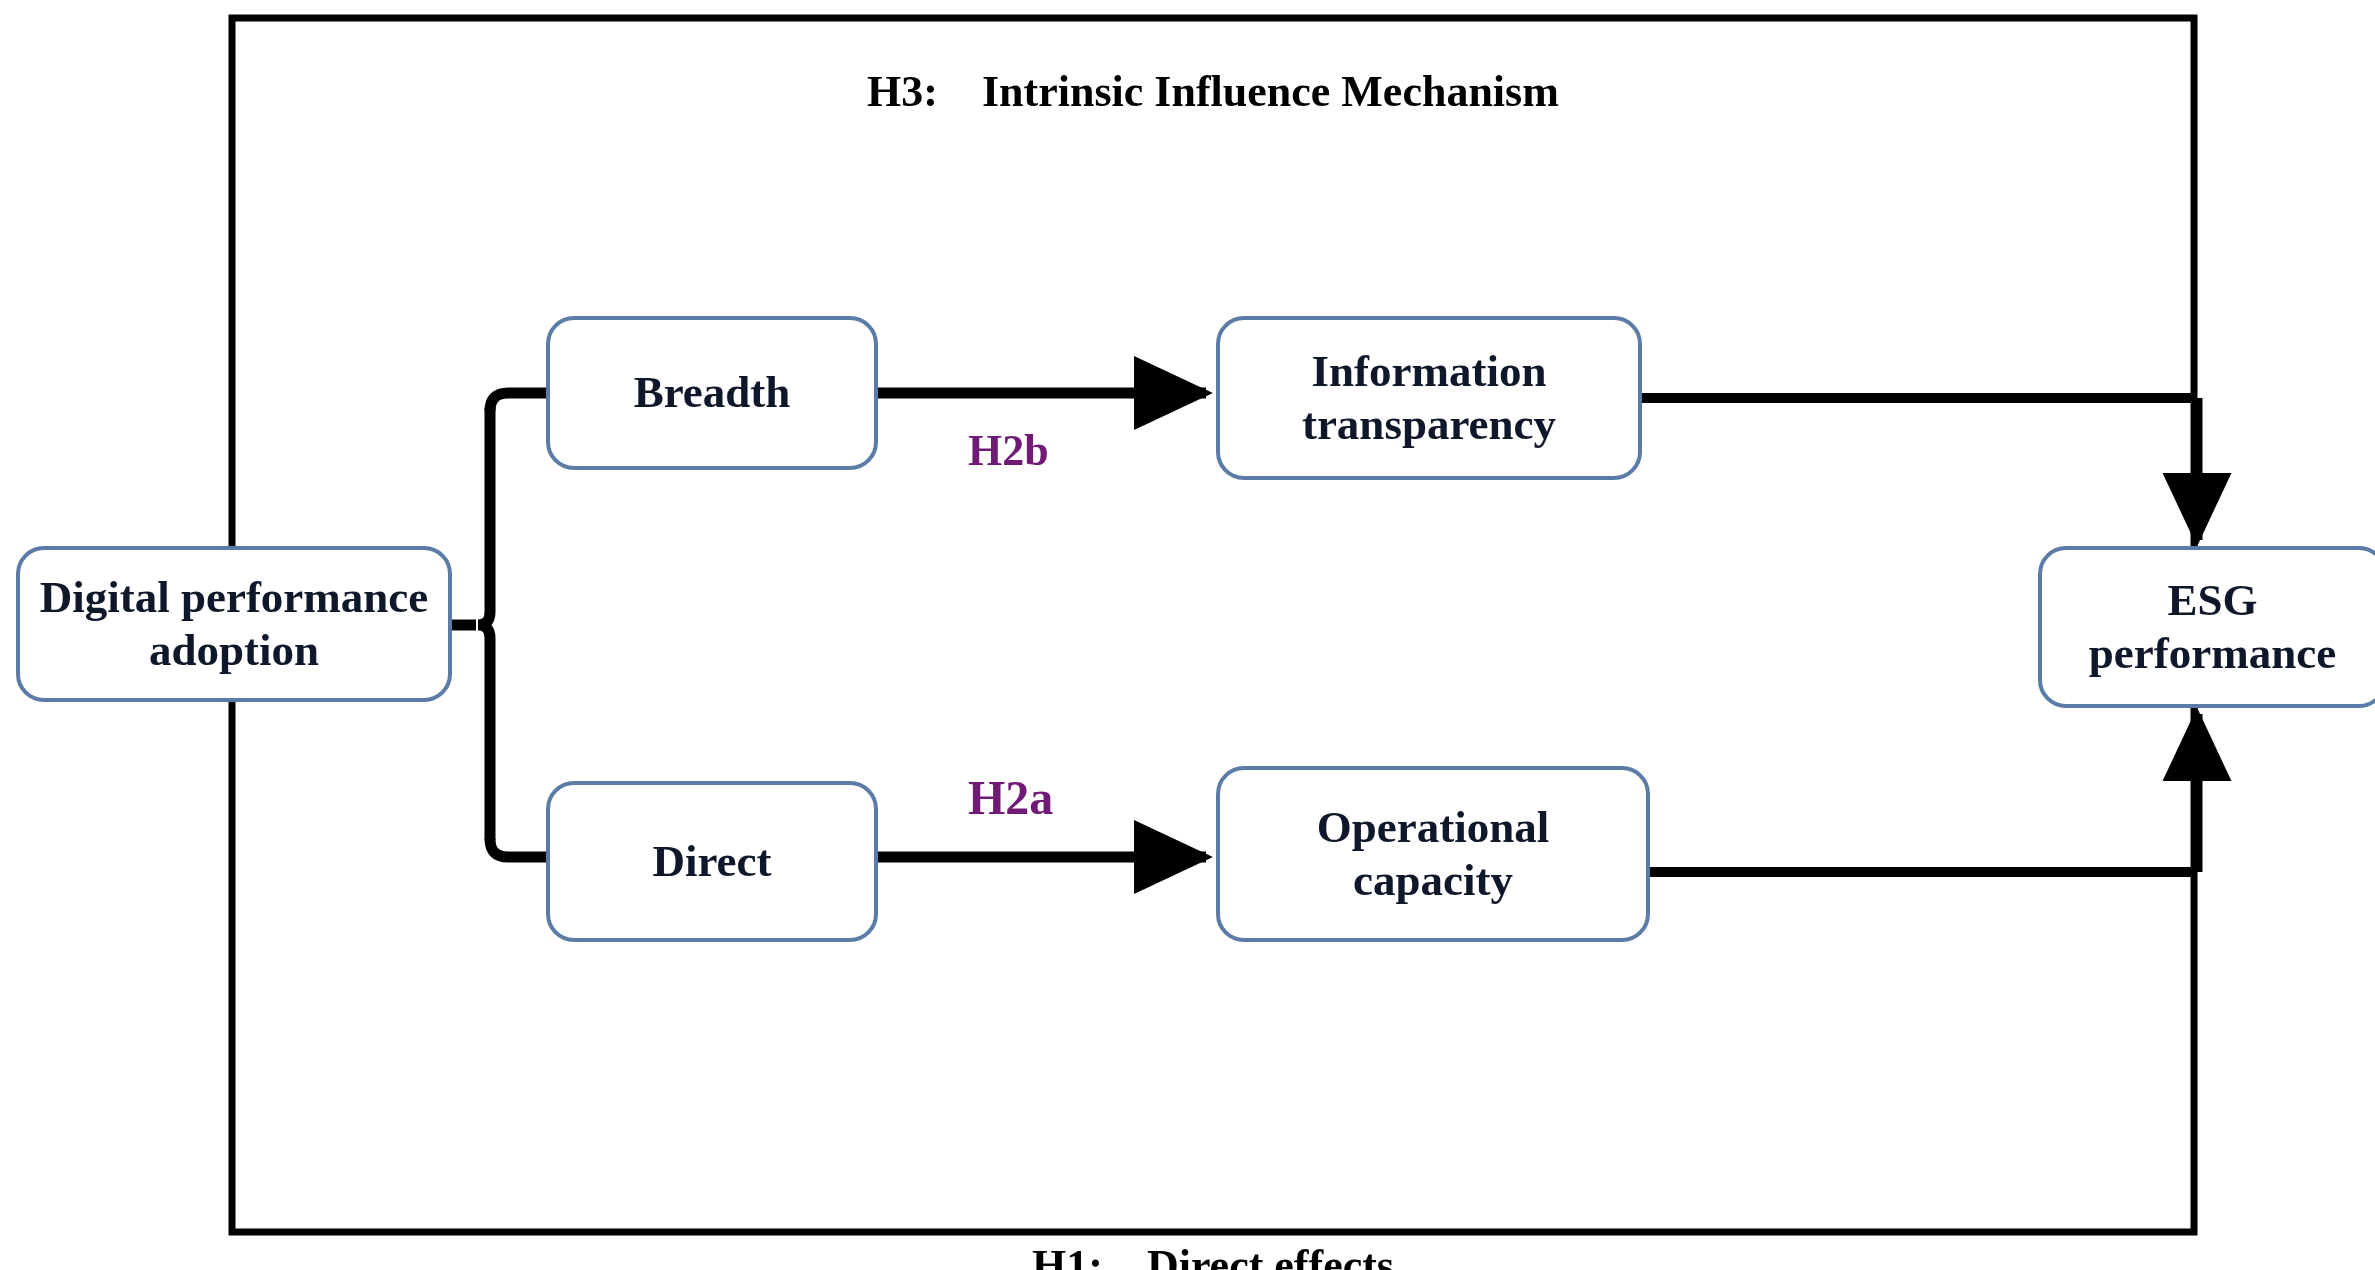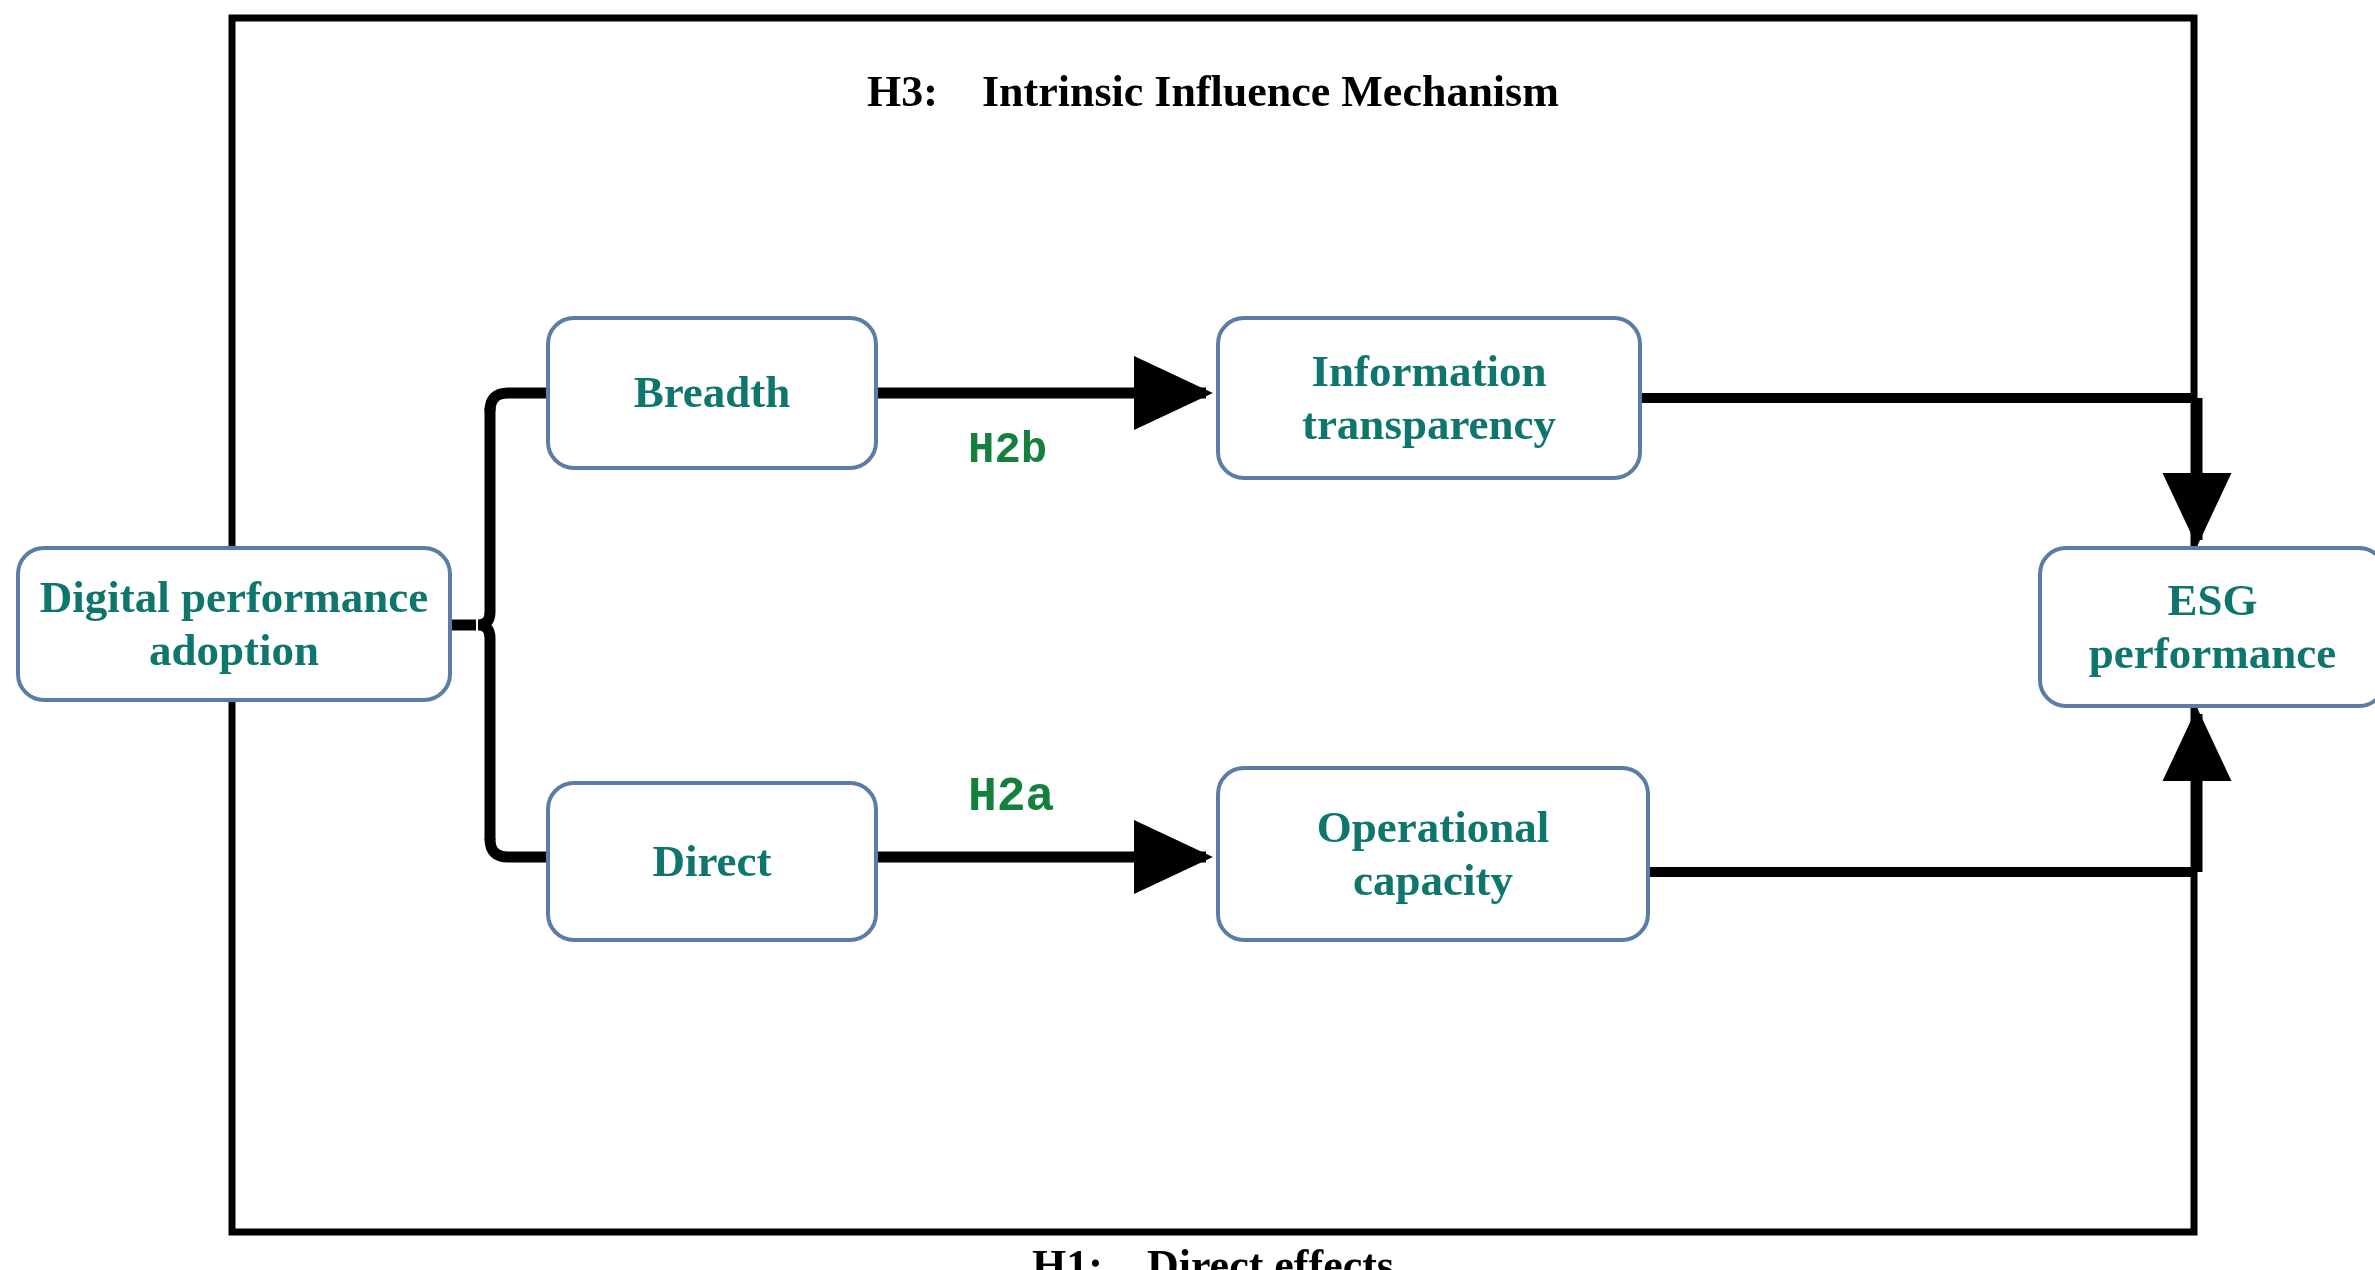--- a/index.html
+++ b/index.html
@@ -23,31 +23,31 @@
     width: 2375px;
     height: 1270px;
   }
   .node-label {
     position: absolute;
     display: flex;
     align-items: center;
     justify-content: center;
     text-align: center;
     font-weight: bold;
-    color: #0f766e;
+    color: #0f172a;
     font-family: "Liberation Serif", "DejaVu Serif", serif;
     line-height: 1.18;
     pointer-events: none;
     white-space: pre-line;
   }
   .edge-label {
     position: absolute;
     font-weight: bold;
-    color: #15803d;
-    font-family: Liberation Mono, monospace;
+    color: #701a75;
+    font-family: Liberation Serif, serif;
     white-space: pre;
   }
   .frame-label {
     position: absolute;
     font-weight: bold;
     color: #000000;
     font-family: "Liberation Serif", "DejaVu Serif", serif;
     white-space: pre;
     text-align: center;
     margin-top: 8px;

